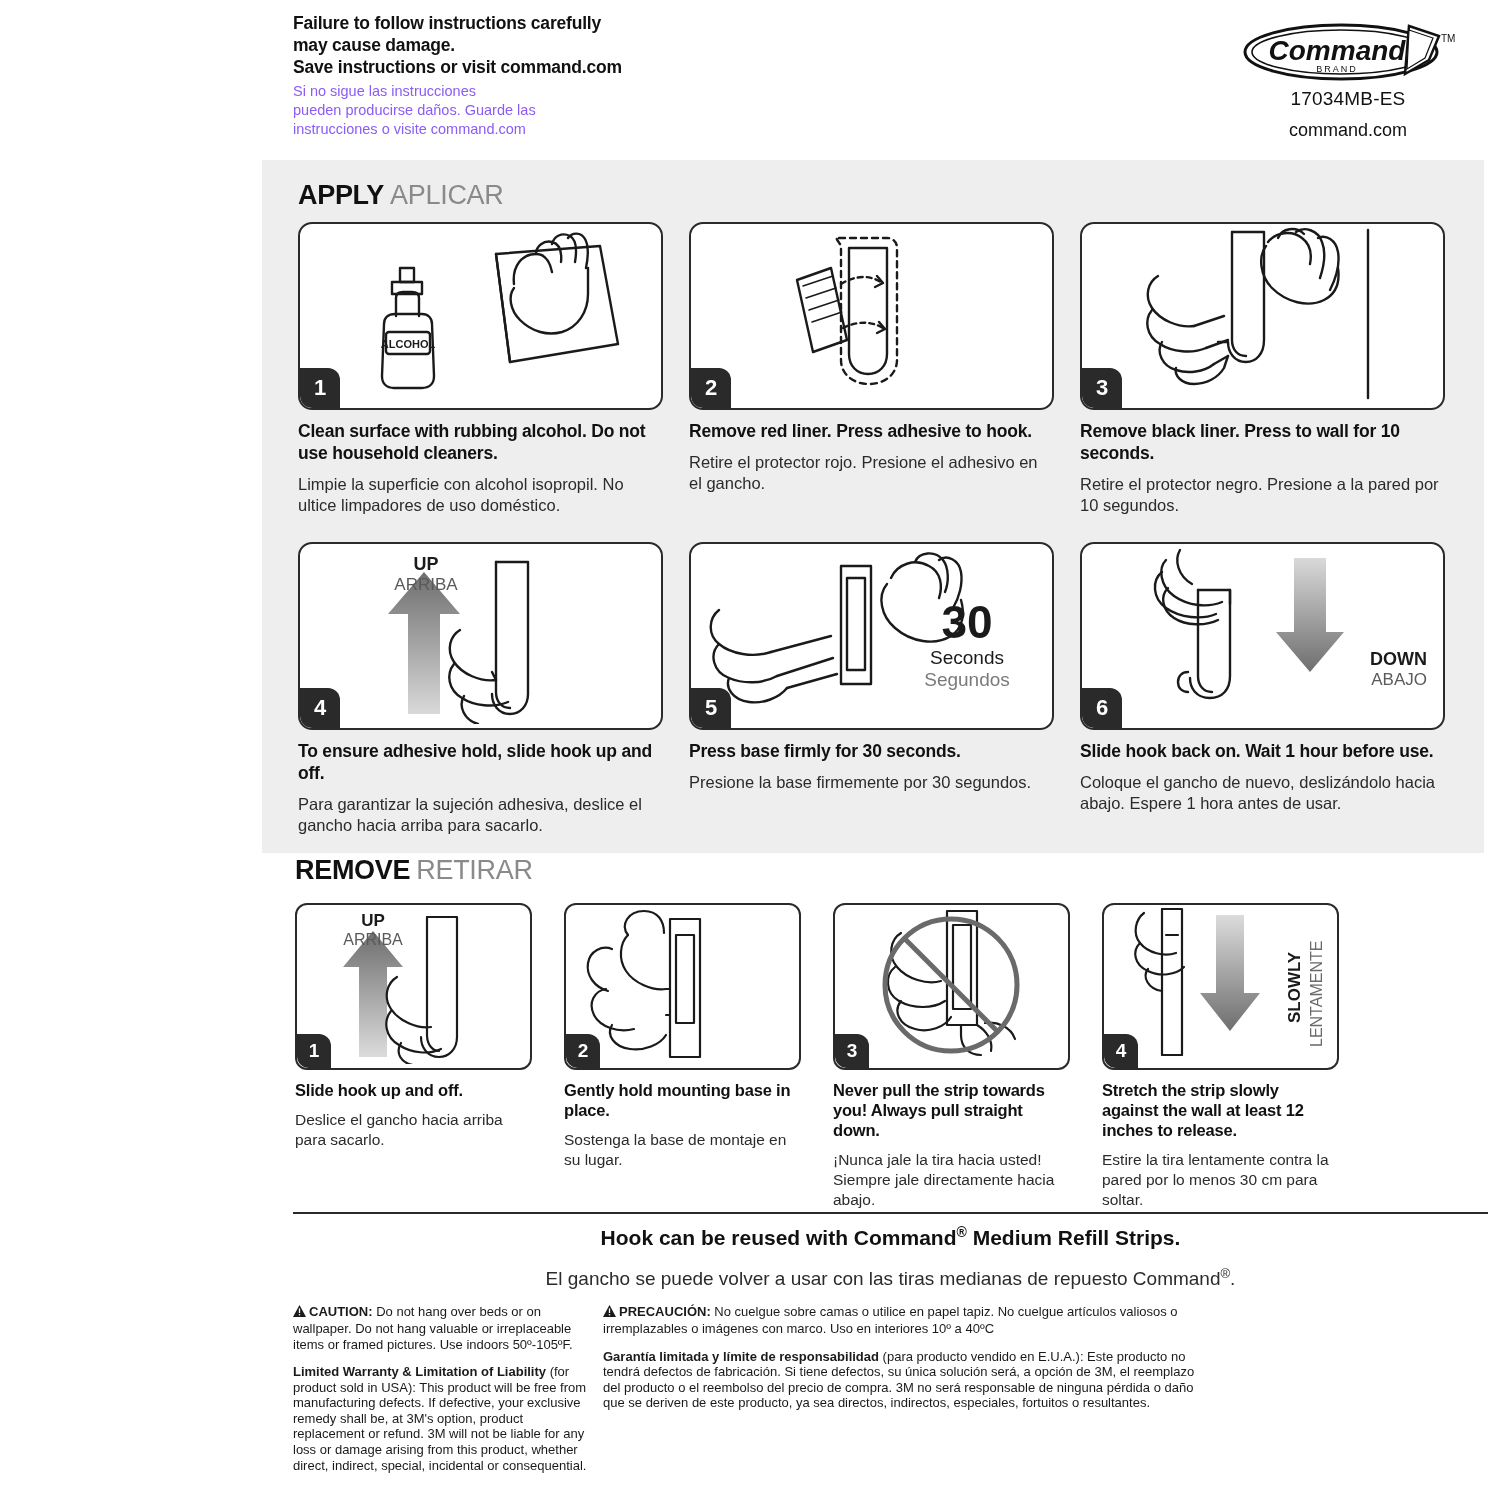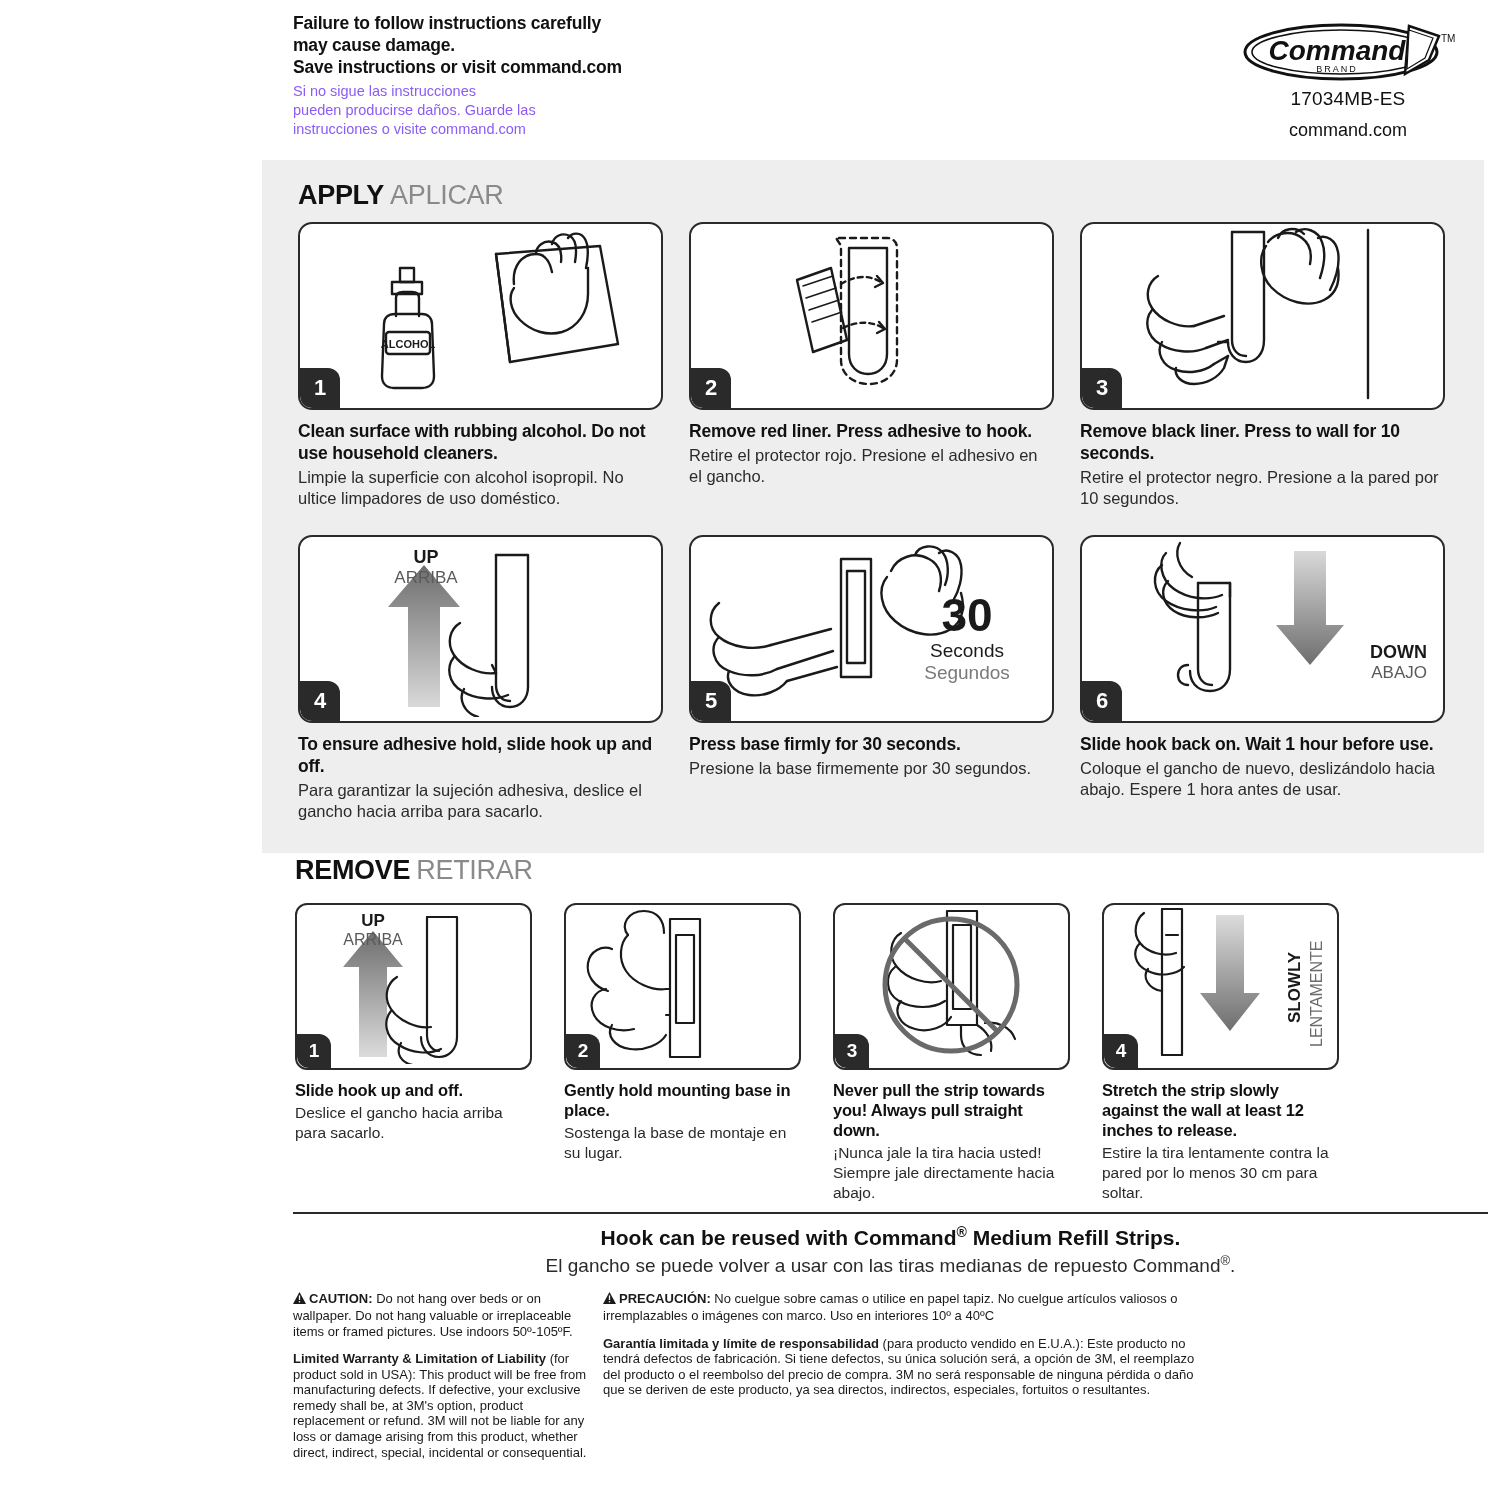--- a/index.html
+++ b/index.html
@@ -141,21 +141,21 @@
     font-weight: bold;
     font-size: 17.5px;
     line-height: 22px;
     color: #111;
     letter-spacing: -0.2px;
   }
   .txt-es {
     font-size: 16.5px;
     line-height: 21px;
     color: #2b2b2b;
-    margin-top: 3px;
+    margin-top: 10px;
   }
 
   
   .remove-section {
     position: absolute;
     left: 262px;
     top: 855px;
     width: 1222px;
     height: 350px;
   }
@@ -185,21 +185,21 @@
   .reuse-en {
     text-align: center;
     font-weight: bold;
     font-size: 21px;
     margin-top: 10px;
     color: #111;
   }
   .reuse-es {
     text-align: center;
     font-size: 19px;
-    margin-top: 3px;
+    margin-top: 16px;
     color: #2b2b2b;
   }
   .legal {
     margin-top: 14px;
     position: relative;
     height: 220px;
   }
   .legal-col {
     position: absolute;
     top: 0;

